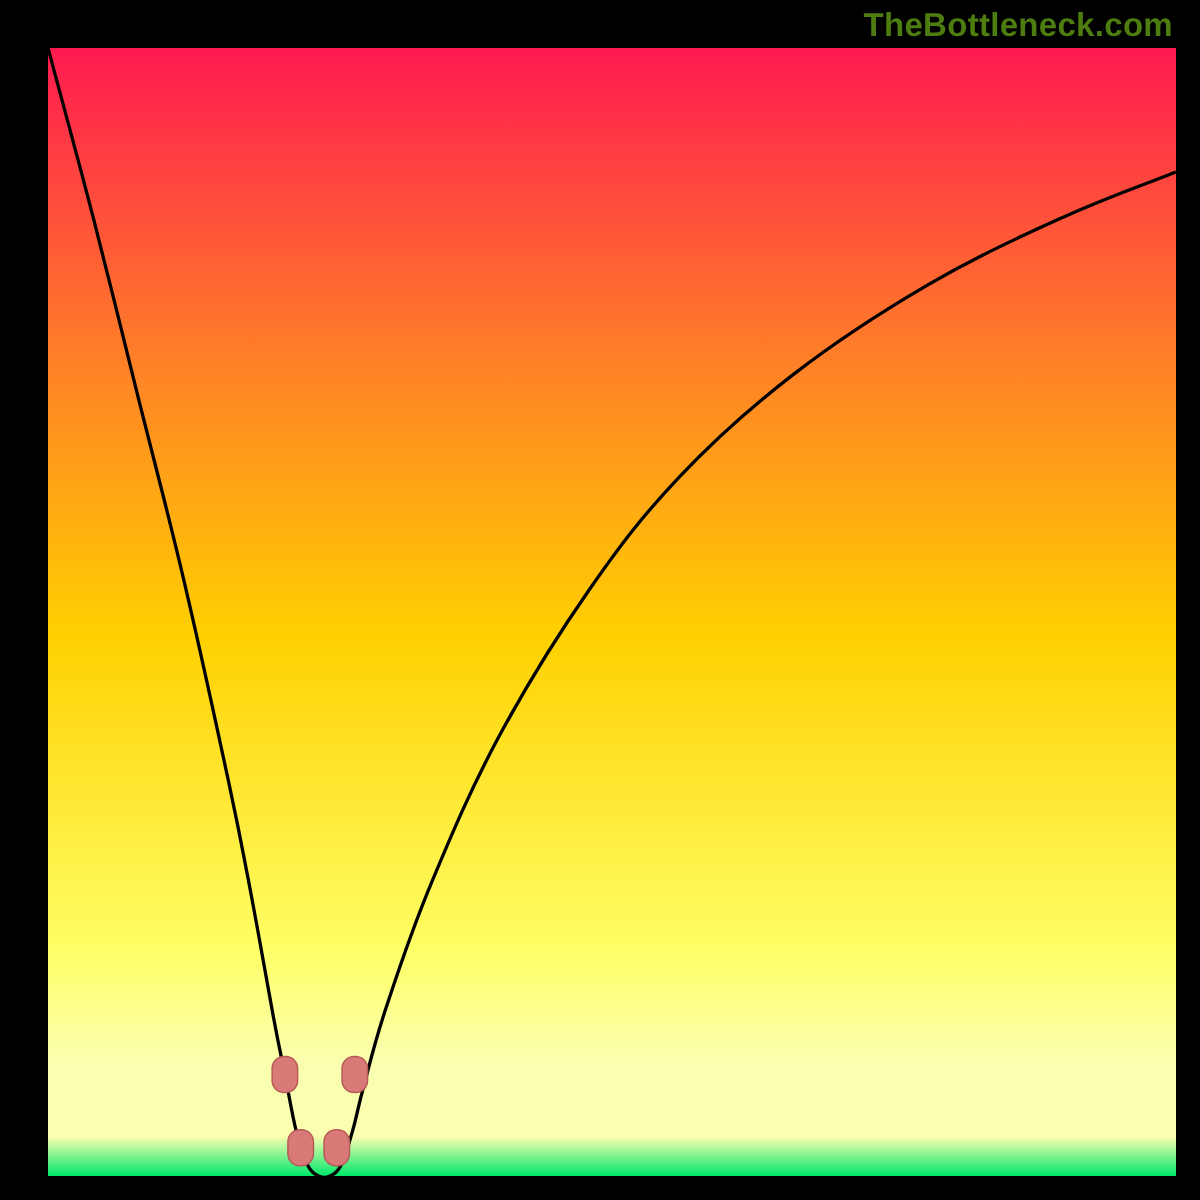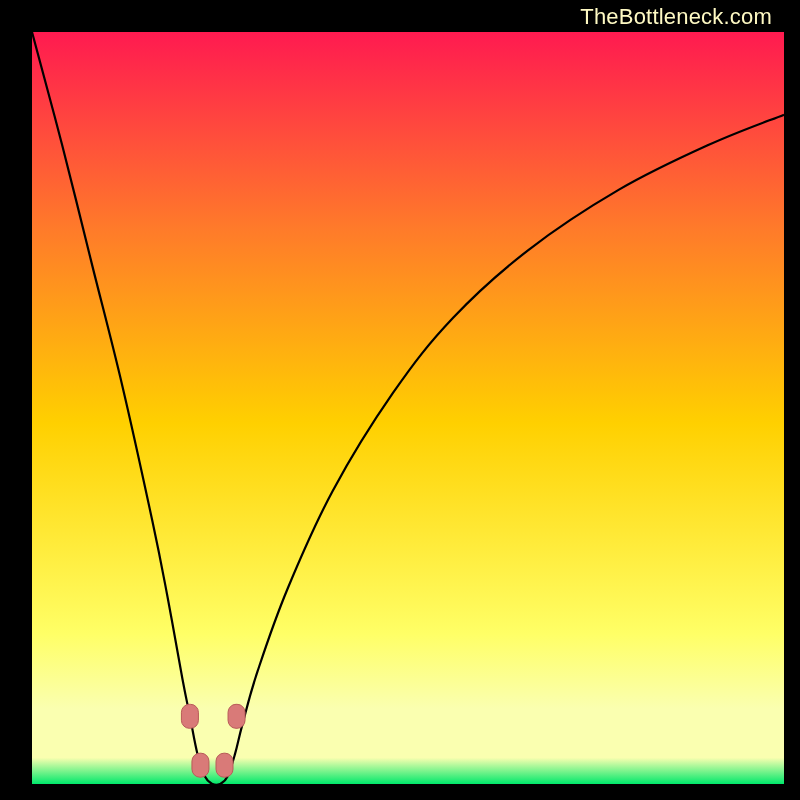--- a/index.html
+++ b/index.html
@@ -22,25 +22,25 @@
     position: absolute;
     left: 32px;
     top: 32px;
     width: 752px;
     height: 752px;
     overflow: hidden;
   }
   .watermark {
     position: absolute;
     top: 4px;
-    right: 28px;
-    color: #fef9c3;
+    right: 18px;
+    color: #4d7c0f;
     font-size: 22px;
     letter-spacing: 0.2px;
-    font-weight: 400;
+    font-weight: 700;
   }
   svg { display: block; }
 </style>
 </head>
 <body>
 
 <div class="frame">
   <div class="watermark">TheBottleneck.com</div>
 
   <div class="plot">

